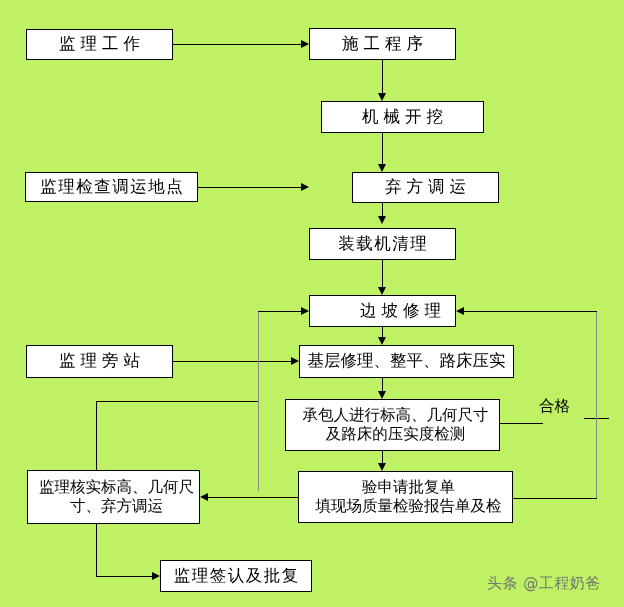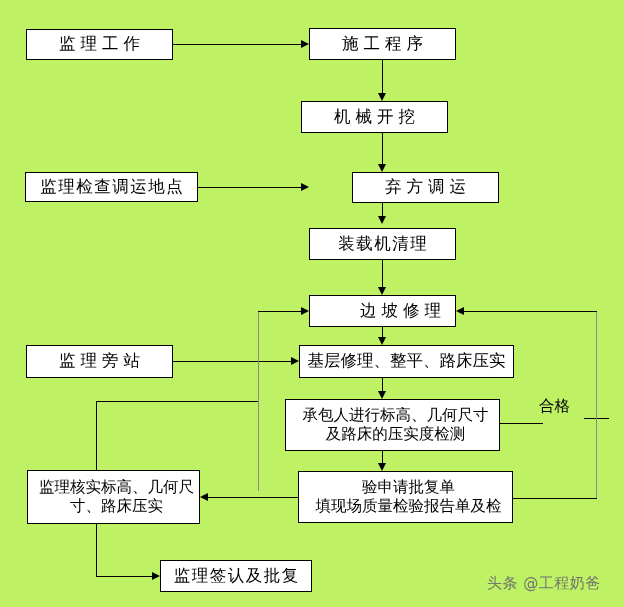--- a/index.html
+++ b/index.html
@@ -65,21 +65,21 @@
 <div id="canvas">
 
   <div class="box f16" style="left:26px;  top:29px;  width:147px; height:31px;">
     <span class="sp">监理工作</span>
   </div>
 
   <div class="box f16" style="left:309px; top:28px;  width:147px; height:32px;">
     <span class="sp">施工程序</span>
   </div>
 
-  <div class="box f16" style="left:301px; top:101px; width:147px; height:32px;">
+  <div class="box f16" style="left:321px; top:101px; width:163px; height:32px;">
     <span class="sp">机械开挖</span>
   </div>
 
   <div class="box f16" style="left:25px;  top:172px; width:173px; height:30px;">
     <span class="sp2">监理检查调运地点</span>
   </div>
 
   <div class="box f16" style="left:309px; top:172px; width:147px; height:31px;margin-left:43px;">
     <span class="sp">弃方调运</span>
   </div>
@@ -103,21 +103,21 @@
   <div class="box f15" style="left:285px; top:399px; width:215px; height:52px;">
     <span>
       <span>承包人进行标高、几何尺寸</span>
       <span>及路床的压实度检测</span>
     </span>
   </div>
 
   <div class="box f15" style="left:27px;  top:470px; width:173px; height:54px;">
     <span>
       <span>监理核实标高、几何尺</span>
-      <span>寸、路床压实</span>
+      <span>寸、弃方调运</span>
     </span>
   </div>
 
   <div class="box f15" style="left:298px; top:471px; width:215px; height:52px;">
     <span>
       <span>验申请批复单</span>
       <span>填现场质量检验报告单及检</span>
     </span>
   </div>
 

